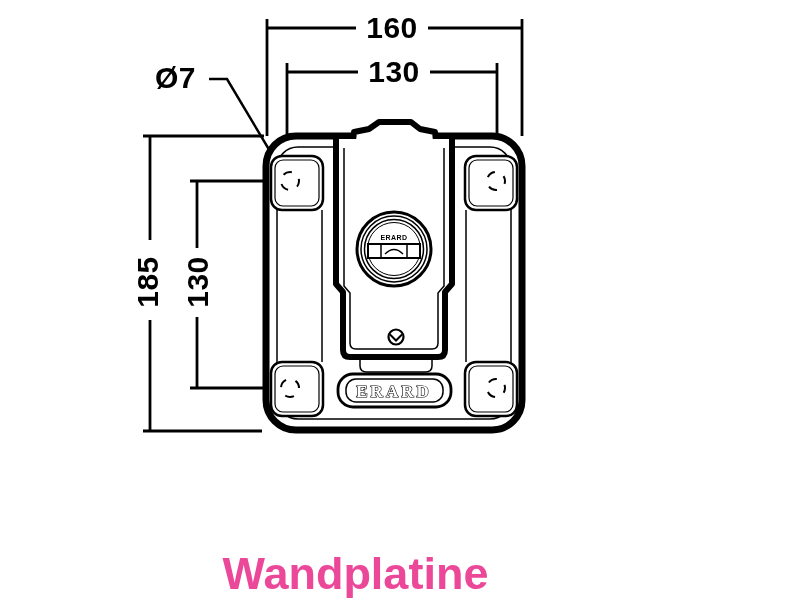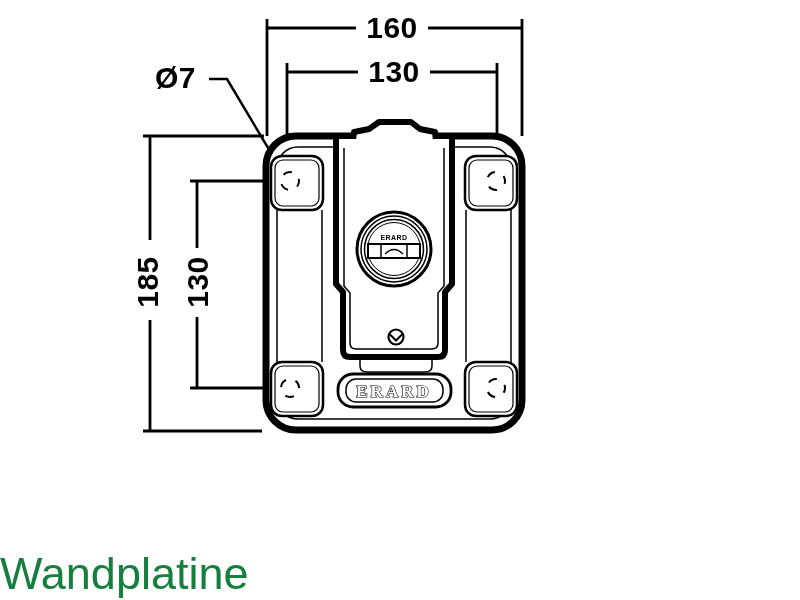--- a/index.html
+++ b/index.html
@@ -33,24 +33,24 @@
     letter-spacing:3px;
     fill:#ffffff;
     stroke:#000000;
     stroke-width:1.2px;
     paint-order:stroke;
   }
   .caption{
     position:absolute;
     left:0;right:0;
     top:548px;
-    text-align:left;
+    text-align:center;
     font-size:45px;
-    font-weight:400;
-    color:#15803d;
+    font-weight:700;
+    color:#ec4899;
     letter-spacing:0px;
   }
 </style>
 </head>
 <body>
 
 <div class="canvas">
 
 <svg width="800" height="600" viewBox="0 0 800 600">
 

